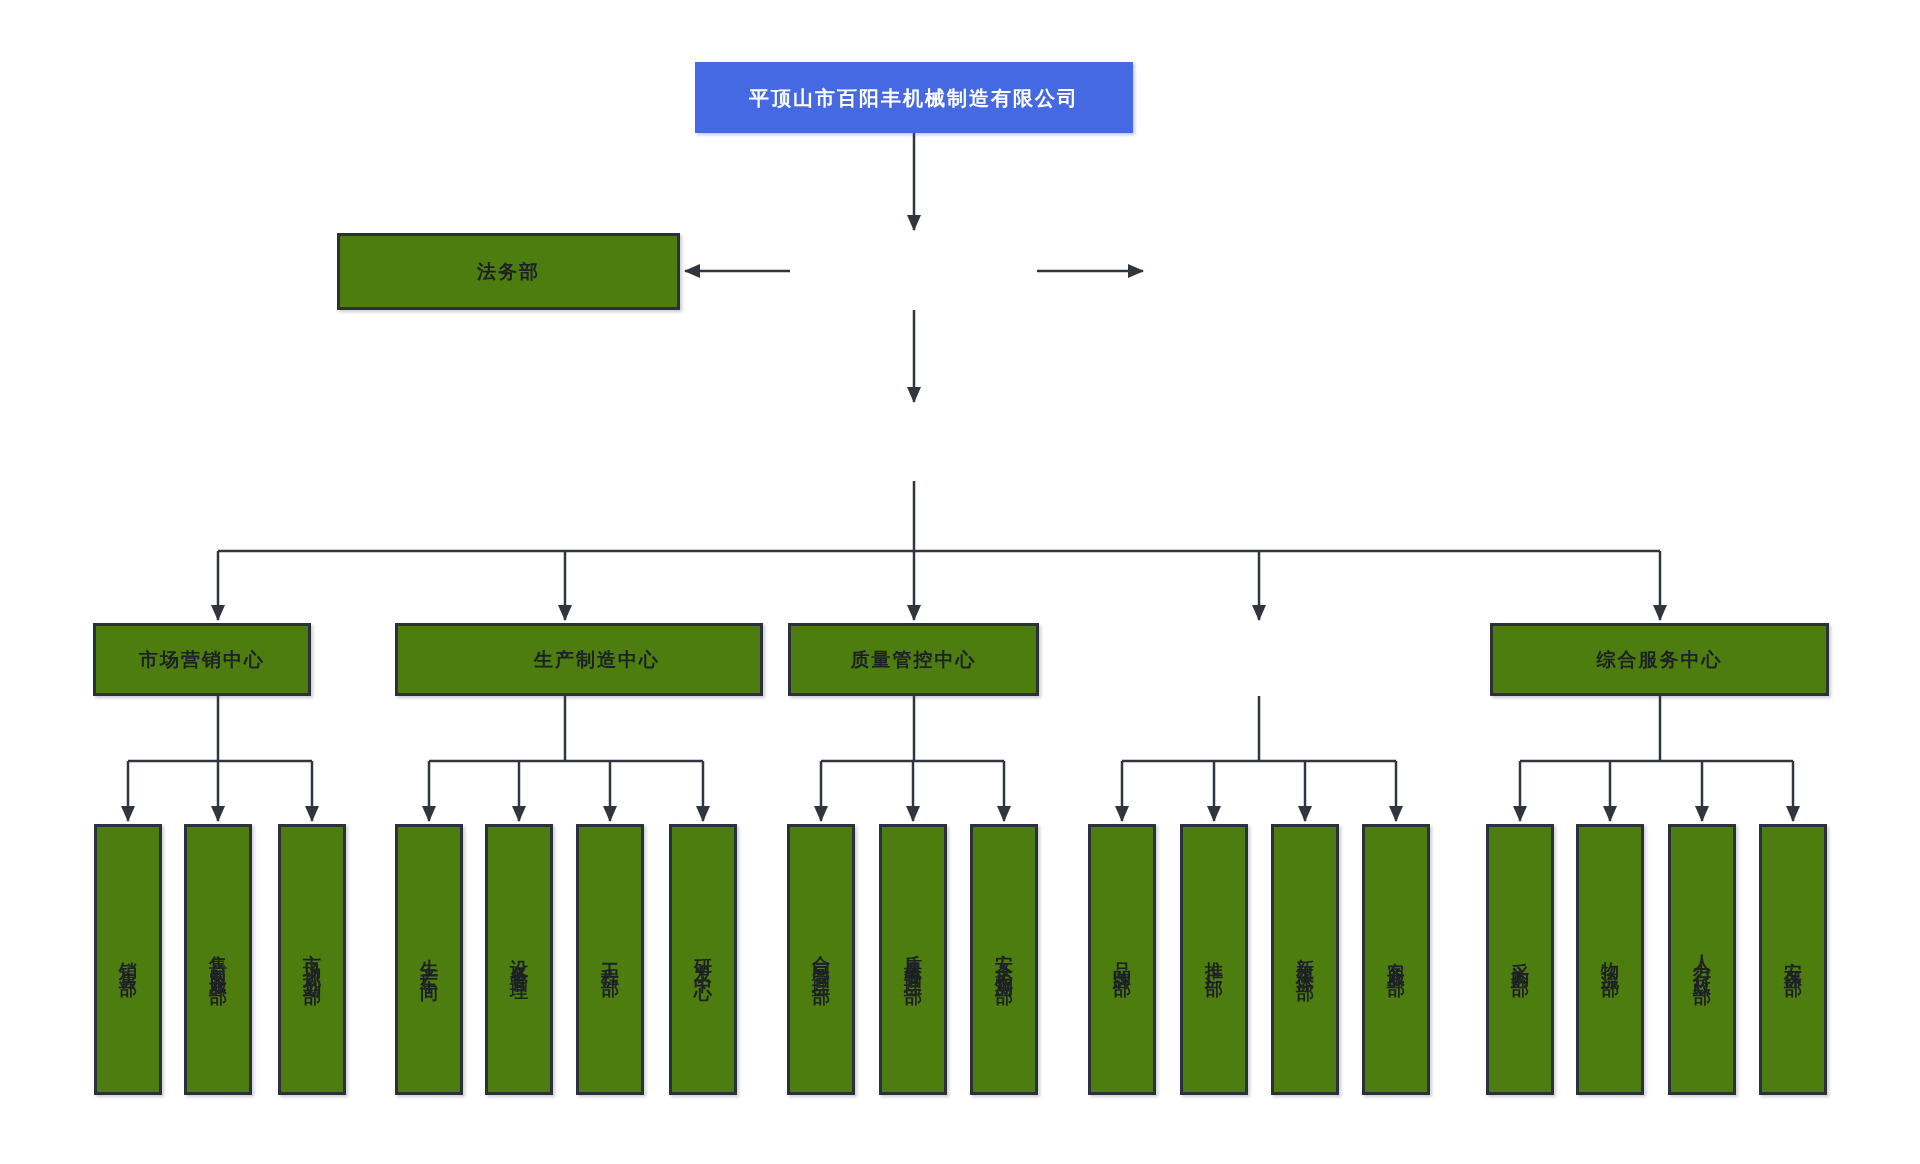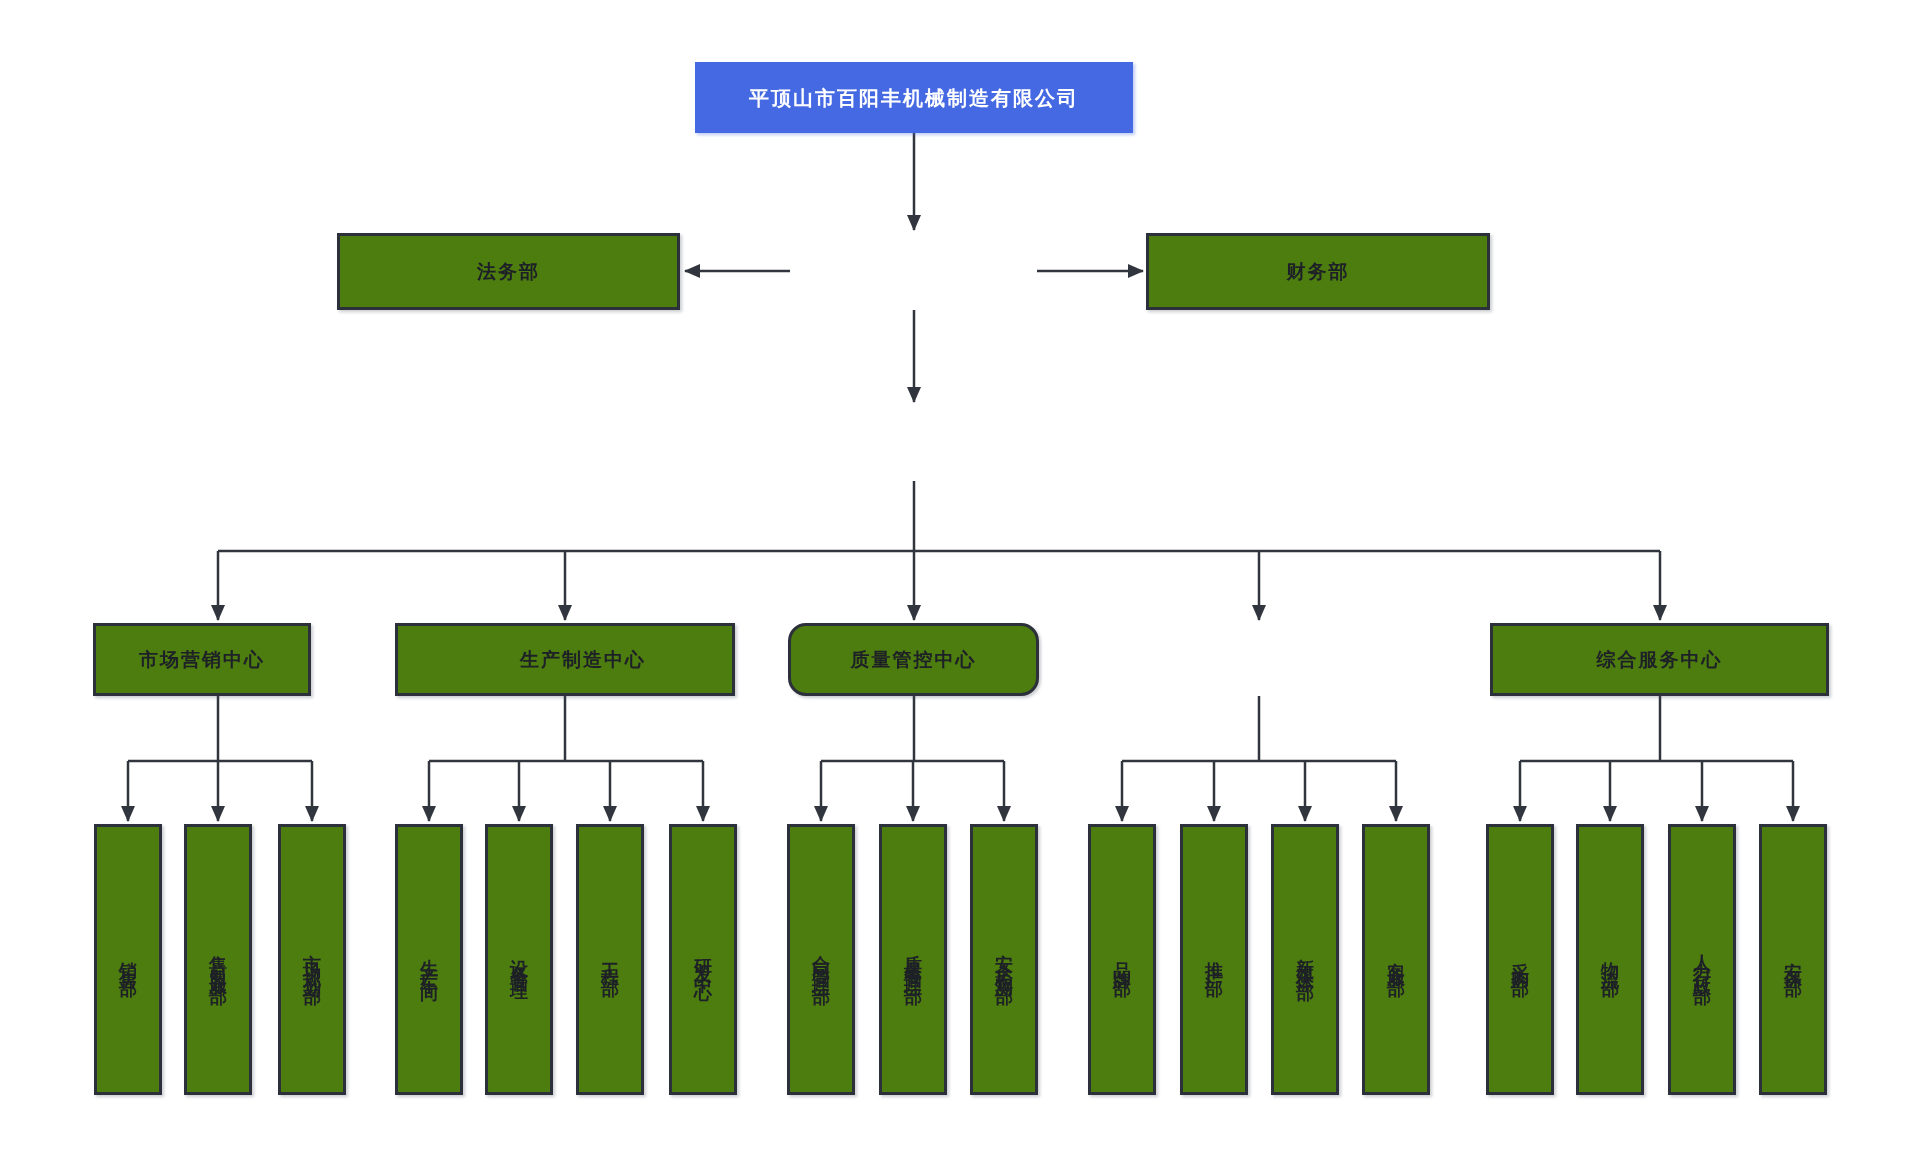--- a/index.html
+++ b/index.html
@@ -23,22 +23,22 @@
     writing-mode:vertical-lr;text-orientation:upright;
     font-size:18px;letter-spacing:8px;
   }
   
   .p-root{left:695px;top:62px;width:438px;height:71px;}
   .p-legal{left:337px;top:233px;width:343px;height:77px;}
   .p-chairman{left:790px;top:233px;width:247px;height:77px;}
   .p-finance{left:1146px;top:233px;width:344px;height:77px;}
   .p-gm{left:790px;top:405px;width:247px;height:76px;}
   .p-c1{left:93px;top:623px;width:218px;height:73px;}
-  .p-c2{left:395px;top:623px;width:340px;height:73px;padding-left:36px;}
-  .p-c3{left:788px;top:623px;width:251px;height:73px;border-radius:18px;}
+  .p-c2{left:395px;top:623px;width:368px;height:73px;padding-left:36px;}
+  .p-c3{left:788px;top:623px;width:251px;height:73px;}
   .p-c4{left:1087px;top:623px;width:344px;height:73px;}
   .p-c5{left:1490px;top:623px;width:339px;height:73px;}
   .dept{top:824px;width:68px;height:271px;}
   .p-d11{left:94px;}  .p-d12{left:184px;} .p-d13{left:278px;}
   .p-d21{left:395px;} .p-d22{left:485px;} .p-d23{left:576px;} .p-d24{left:669px;}
   .p-d31{left:787px;} .p-d32{left:879px;} .p-d33{left:970px;}
   .p-d41{left:1088px;}.p-d42{left:1180px;}.p-d43{left:1271px;}.p-d44{left:1362px;}
   .p-d51{left:1486px;}.p-d52{left:1576px;}.p-d53{left:1668px;}.p-d54{left:1759px;}
 </style>
 </head>
@@ -110,21 +110,20 @@
       <line x1="1520" y1="761" x2="1520" y2="821" marker-end="url(#arrow)"></line>
       <line x1="1610" y1="761" x2="1610" y2="821" marker-end="url(#arrow)"></line>
       <line x1="1702" y1="761" x2="1702" y2="821" marker-end="url(#arrow)"></line>
       <line x1="1793" y1="761" x2="1793" y2="821" marker-end="url(#arrow)"></line>
     </g>
   </svg>
 
   <div class="node root p-root">平顶山市百阳丰机械制造有限公司</div>
 
   <div class="node p-legal">法务部</div>
-  <div class="node p-finance">财务部</div>
 
 
   <div class="node p-c1">市场营销中心</div>
   <div class="node p-c2">生产制造中心</div>
   <div class="node p-c3">质量管控中心</div>
   <div class="node p-c5">综合服务中心</div>
 
   <div class="node dept p-d11">销售部</div>
   <div class="node dept p-d12">售前客服部</div>
   <div class="node dept p-d13">市场规划部</div>

